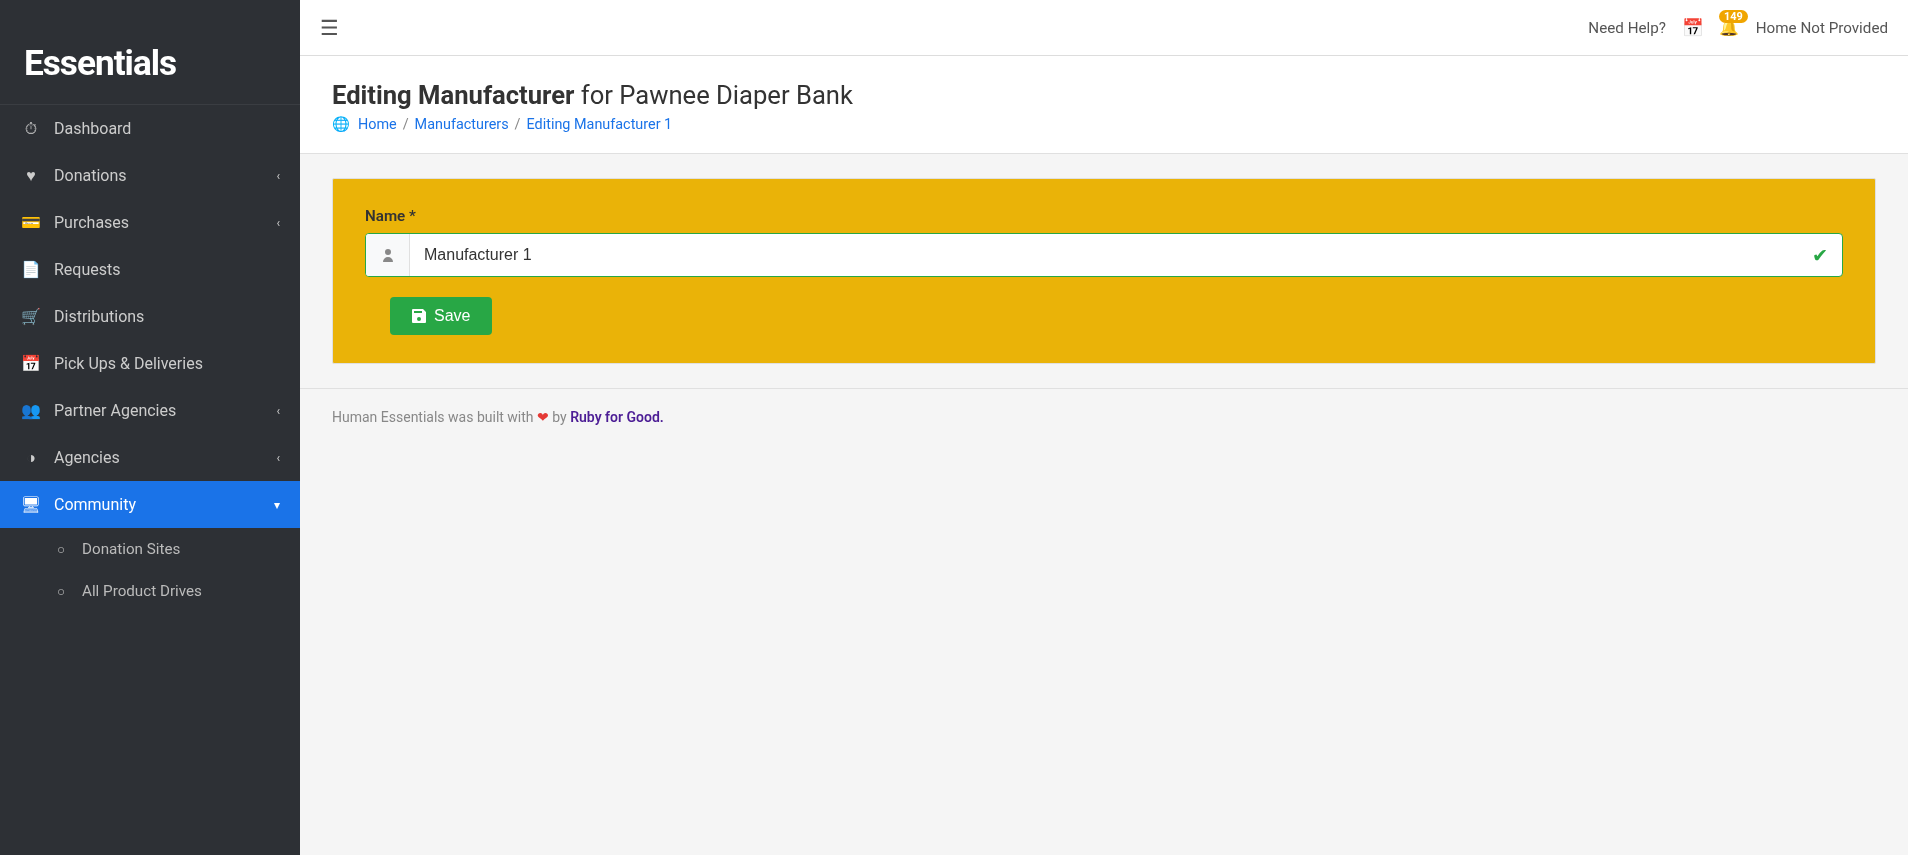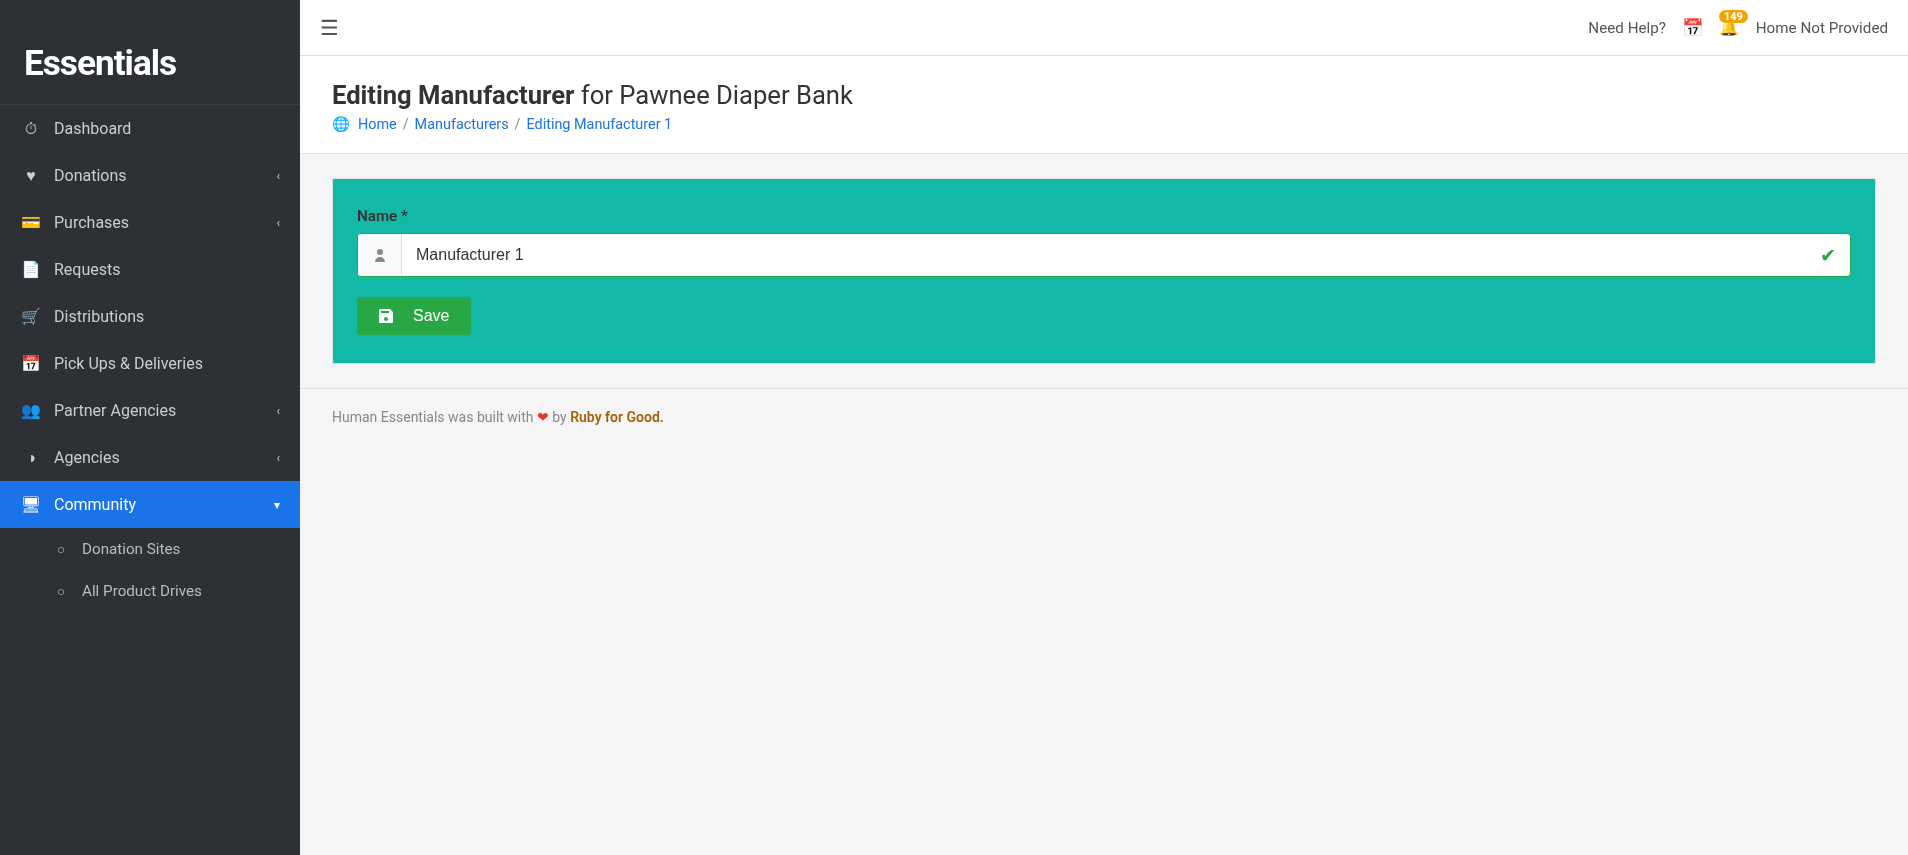--- a/index.html
+++ b/index.html
@@ -115,23 +115,23 @@
       gap: 6px;
       font-size: 0.9rem;
       margin-top: 6px;
     }
     #breadcrumb a, #breadcrumb .bc-link { color: #1a73e8; text-decoration: none; cursor: pointer; }
     #breadcrumb .bc-sep { color: #888; }
     #breadcrumb .bc-icon { color: #1a73e8; margin-right: 2px; }
 
     
     #form-area {
-      background: #14b8a6;
+      background: #eab308;
       margin: 24px 32px;
-      padding: 28px 24px;
+      padding: 28px 32px;
       border: 1px solid #e0e0e0;
       border-radius: 2px;
     }
     .form-group { margin-bottom: 20px; }
     .form-label {
       font-size: 0.95rem;
       font-weight: 600;
       color: #333;
       margin-bottom: 8px;
       display: block;
@@ -178,33 +178,34 @@
     .btn-save {
       background: #28a745;
       color: #fff;
       border: none;
       padding: 10px 22px;
       font-size: 1rem;
       border-radius: 4px;
       cursor: pointer;
       display: flex;
       align-items: center;
-      gap: 20px;
+      gap: 8px;
+      margin-left: 25px;
     }
 
     
     #footer {
       background: #f5f5f5;
       padding: 20px 32px;
       color: #888;
       font-size: 0.875rem;
       border-top: 1px solid #e0e0e0;
       margin-top: auto;
     }
-    #footer .footer-link { color: #a16207; text-decoration: none; font-weight: 600; }
+    #footer .footer-link { color: #4c1d95; text-decoration: none; font-weight: 600; }
     #footer .footer-heart { color: #e53935; }
   </style>
 </head>
 <body>
 
 <nav id="sidebar">
   <div id="sidebar-logo">Essentials</div>
 
   <div class="nav-item">
     <span class="nav-icon">⏱</span>

